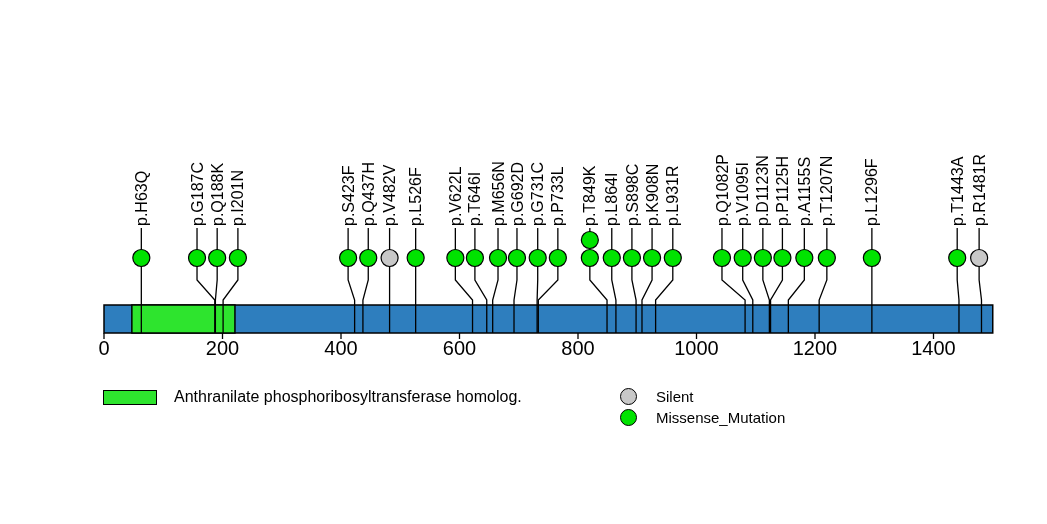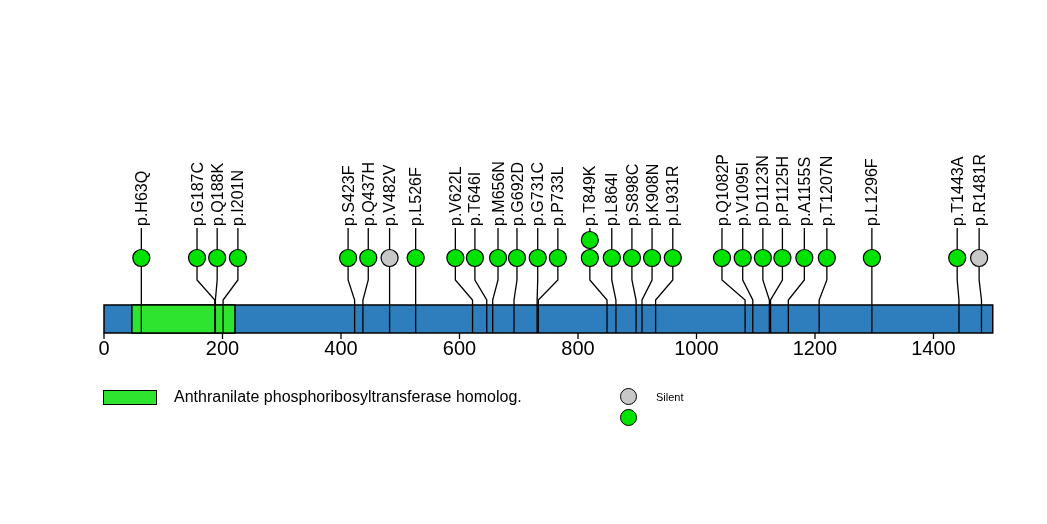--- a/index.html
+++ b/index.html
@@ -26,21 +26,21 @@
     position:absolute;left:620px;top:386px;
   }
   .legend-row{
     display:flex;align-items:center;height:21px;
   }
   .legend-circle{
     display:inline-block;width:15px;height:15px;border-radius:50%;
     border:1px solid #000;box-sizing:content-box;flex:0 0 auto;
   }
   .legend-label{
-    margin-left:19px;font-size:11px;color:#000;white-space:nowrap;
+    margin-left:19px;font-size:15px;color:#000;white-space:nowrap;
   }
 </style>
 </head>
 <body>
 
 <div class="figure">
   <svg id="plot" width="1047" height="524" viewBox="0 0 1047 524">
       <rect x="104" y="305" width="888.75" height="28" fill="#2E7EBE" stroke="#000000" stroke-width="1.5"></rect>
       <rect x="131.8475" y="305" width="103.095" height="28" fill="#2EE42E" stroke="#000000" stroke-width="1.5"></rect>
       <line x1="104" y1="333" x2="104" y2="339" stroke="#000000" stroke-width="1.3"></line>
@@ -179,15 +179,16 @@
     <span class="domain-label">Anthranilate phosphoribosyltransferase homolog.</span>
   </div>
 
   <div class="type-legend" id="type-legend">
       <div class="legend-row">
         <span class="legend-circle" style="background: rgb(200, 200, 200);"></span>
         <span class="legend-label">Silent</span>
       </div>
       <div class="legend-row">
         <span class="legend-circle" style="background: rgb(0, 227, 0);"></span>
+        <span class="legend-label">Missense_Mutation</span>
       </div>
     </div>
 </div>
 
 </body></html>

